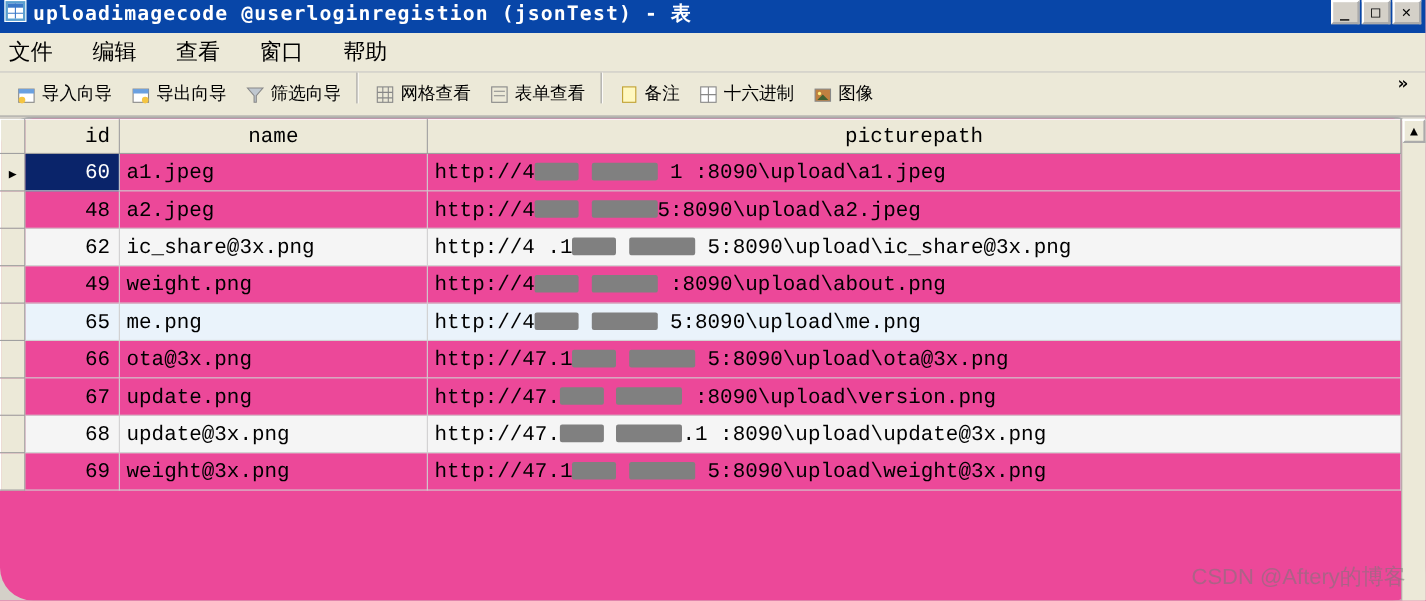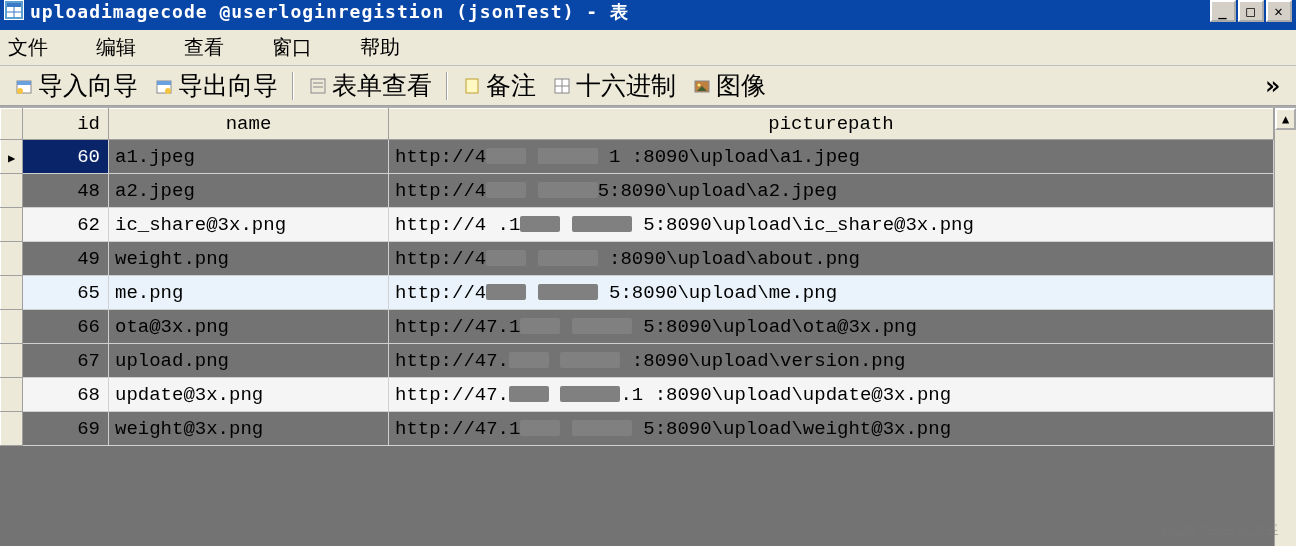--- a/index.html
+++ b/index.html
@@ -44,34 +44,33 @@
 }
 
 
 .menubar {
   height: 36px;
   background: #ece9d8;
   border-bottom: 1px solid #c0c0c0;
   display: flex;
   align-items: center;
   padding: 0 8px;
-  gap: 48px;
+  gap: 36px;
   font-size: 20px;
 }
 .menubar span { cursor: default; }
 
 
 .toolbar {
   height: 40px;
   background: #ece9d8;
   border-bottom: 1px solid #a0a0a0;
   display: flex;
-  align-items: center;
   padding: 0 6px;
-  font-size: 25px;
+  font-size: 16px;
 }
 .tool-item {
   display: flex;
   align-items: center;
   gap: 4px;
   padding: 2px 8px;
   cursor: default;
 }
 .tool-sep {
   width: 2px; height: 28px;
@@ -85,24 +84,25 @@
 }
 .overflow {
   margin-left: auto;
   padding: 0 10px;
   font-weight: bold;
 }
 
 
 .table-wrap {
   border-top: 2px inset #fff;
-  background: #737373;
+  background: #ec4899;
   position: relative;
   height: calc(100% - 106px);
   display: flex;
+  border-radius: 30px;
 }
 .table-inner { flex:1; overflow: hidden; }
 table {
   border-collapse: collapse;
   width: 100%;
   font-family: "Courier New", monospace;
   font-size: 19px;
 }
 th {
   background: #ece9d8;
@@ -165,23 +165,22 @@
   border-radius: 2px;
 }
 
 
 .watermark {
   position: absolute;
   right: 18px;
   bottom: 8px;
   color: rgba(120,120,120,0.55);
   font-family: Arial, sans-serif;
-  font-size: 12px;
+  font-size: 20px;
   pointer-events: none;
-  text-decoration: underline;
 }
 </style>
 </head>
 <body>
 
 <div class="titlebar">
   <span class="title-icon">
     <svg width="14" height="14">
         <rect x="0" y="0" width="14" height="14" fill="#fff"></rect>
         <rect x="0" y="0" width="14" height="4" fill="#3a78c8"></rect>
@@ -220,21 +219,41 @@
   <div class="tool-item">
     <span class="tool-icon">
         <svg width="18" height="18">
           <rect x="2" y="4" width="14" height="12" fill="#fff" stroke="#888"></rect>
           <rect x="2" y="4" width="14" height="4" fill="#6aa0e0"></rect>
           <circle cx="13" cy="14" r="3" fill="#f5c542"></circle>
         </svg>
       </span>
     <span>导出向导</span>
   </div>
+  <div class="tool-item">
+    <span class="tool-icon">
+        <svg width="18" height="18">
+          <polygon points="2,3 16,3 10,10 10,16 8,16 8,10" fill="#c0c8d0" stroke="#888"></polygon>
+        </svg>
+      </span>
+    <span>筛选向导</span>
+  </div>
   <div class="tool-sep"></div>
+  <div class="tool-item">
+    <span class="tool-icon">
+        <svg width="18" height="18">
+          <rect x="2" y="2" width="14" height="14" fill="none" stroke="#888"></rect>
+          <line x1="2" y1="7" x2="16" y2="7" stroke="#888"></line>
+          <line x1="2" y1="12" x2="16" y2="12" stroke="#888"></line>
+          <line x1="7" y1="2" x2="7" y2="16" stroke="#888"></line>
+          <line x1="12" y1="2" x2="12" y2="16" stroke="#888"></line>
+        </svg>
+      </span>
+    <span>网格查看</span>
+  </div>
   <div class="tool-item">
     <span class="tool-icon">
         <svg width="18" height="18">
           <rect x="2" y="2" width="14" height="14" fill="none" stroke="#888"></rect>
           <line x1="4" y1="6" x2="14" y2="6" stroke="#888"></line>
           <line x1="4" y1="10" x2="14" y2="10" stroke="#888"></line>
         </svg>
       </span>
     <span>表单查看</span>
   </div>
@@ -314,21 +333,21 @@
           </tr>
           <tr>
             <td class="row-selector"></td>
             <td class="col-id">66</td>
             <td class="col-name">ota@3x.png</td>
             <td>http://47.1<span class="censor" style="width: 40px;"></span> <span class="censor" style="width: 60px;"></span> 5:8090\upload\ota@3x.png</td>
           </tr>
           <tr>
             <td class="row-selector"></td>
             <td class="col-id">67</td>
-            <td class="col-name">upload.png</td>
+            <td class="col-name">update.png</td>
             <td>http://47.<span class="censor" style="width: 40px;"></span> <span class="censor" style="width: 60px;"></span> :8090\upload\version.png</td>
           </tr>
           <tr class="row-alt">
             <td class="row-selector"></td>
             <td class="col-id">68</td>
             <td class="col-name">update@3x.png</td>
             <td>http://47.<span class="censor" style="width: 40px;"></span> <span class="censor" style="width: 60px;"></span>.1  :8090\upload\update@3x.png</td>
           </tr>
           <tr>
             <td class="row-selector"></td>

